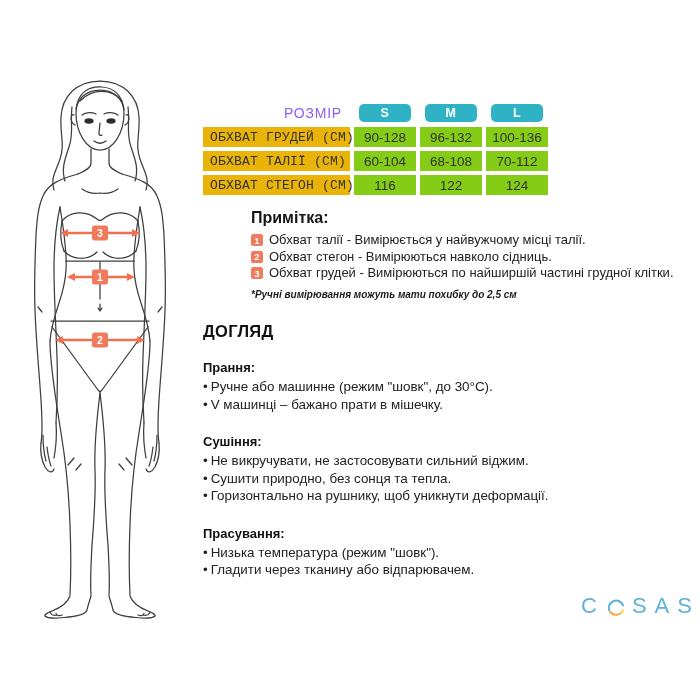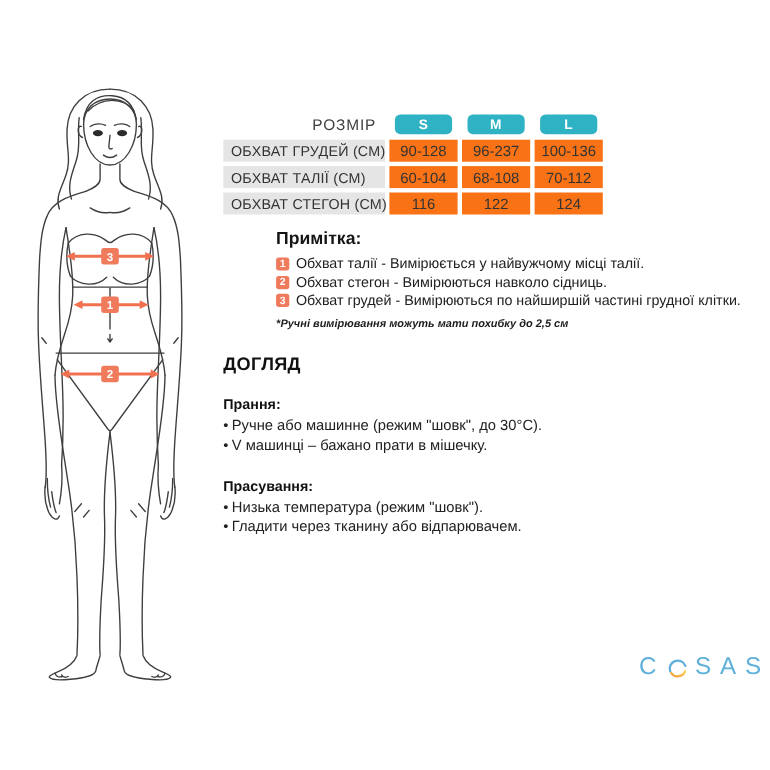--- a/index.html
+++ b/index.html
@@ -14,35 +14,35 @@
 
   
   .size-table {
     position:absolute; left:203px; top:103px;
     display:grid; grid-template-columns:147px 62px 62px 62px;
     gap:4px; font-size:13px;
   }
   .size-table > div { height:20px; }
   .head-label {
     display:flex; justify-content:flex-end; align-items:center;
-    padding-right:8px; font-size:14px; letter-spacing:.8px; color:#404040;
+    padding-right:8px; font-size:14px; letter-spacing:.8px; color:#8b5cf6;
   }
   .btn-cell { display:flex; justify-content:center; align-items:center; }
   .size-btn {
     display:flex; justify-content:center; align-items:center;
     width:52px; height:18px; border-radius:5px; background:#2fb2c4;
     color:#ffffff; font-weight:bold; font-size:12.5px; letter-spacing:.5px;
     cursor:pointer;
   }
   .t-label {
-    background:#e5e5e5; display:flex; align-items:center;
-    padding-left:7px; color:#333; letter-spacing:.2px; white-space:nowrap;
+    background:#eab308; display:flex; align-items:center;
+    padding-left:7px; color:#333; letter-spacing:.2px; white-space:nowrap;font-family:Liberation Mono, monospace;
   }
   .t-val {
-    background:#f97316; display:flex; justify-content:center; align-items:center;
+    background:#84cc16; display:flex; justify-content:center; align-items:center;
     font-size:13.5px; color:#333;
   }
 
   
   .notes { position:absolute; left:203px; top:209px; width:492px;margin-left:48px; }
   .notes h3 { font-size:16px; color:#151515; margin-bottom:6px; }
   .note-item { display:flex; align-items:flex-start; margin-bottom:2px; font-size:13px; color:#222; }
   .note-badge {
     flex:0 0 auto; width:12px; height:12px; margin:1px 6px 0 0;
     background:#ef7a5c; border-radius:2.5px; color:#fff;
@@ -185,21 +185,21 @@
       </div>
     <div class="btn-cell">
         <span class="size-btn">M</span>
       </div>
     <div class="btn-cell">
         <span class="size-btn">L</span>
       </div>
 
     <div class="t-label">ОБХВАТ ГРУДЕЙ (СМ)</div>
     <div class="t-val">90-128</div>
-    <div class="t-val">96-237</div>
+    <div class="t-val">96-132</div>
     <div class="t-val">100-136</div>
 
     <div class="t-label">ОБХВАТ ТАЛІЇ  (СМ)</div>
     <div class="t-val">60-104</div>
     <div class="t-val">68-108</div>
     <div class="t-val">70-112</div>
 
     <div class="t-label">ОБХВАТ СТЕГОН (СМ)</div>
     <div class="t-val">116</div>
     <div class="t-val">122</div>
@@ -227,20 +227,28 @@
     <h2>ДОГЛЯД</h2>
 
     <div class="care-block">
       <h4>Прання:</h4>
       <ul>
         <li>Ручне або машинне (режим "шовк", до 30°C).</li>
         <li>V машинці – бажано прати в мішечку.</li>
       </ul>
     </div>
 
+    <div class="care-block">
+      <h4>Сушіння:</h4>
+      <ul>
+        <li>Не викручувати, не застосовувати сильний віджим.</li>
+        <li>Сушити природно, без сонця та тепла.</li>
+        <li>Горизонтально на рушнику, щоб уникнути деформації.</li>
+      </ul>
+    </div>
 
     <div class="care-block">
       <h4>Прасування:</h4>
       <ul>
         <li>Низька температура (режим "шовк").</li>
         <li>Гладити через тканину або відпарювачем.</li>
       </ul>
     </div>
   </section>
 

